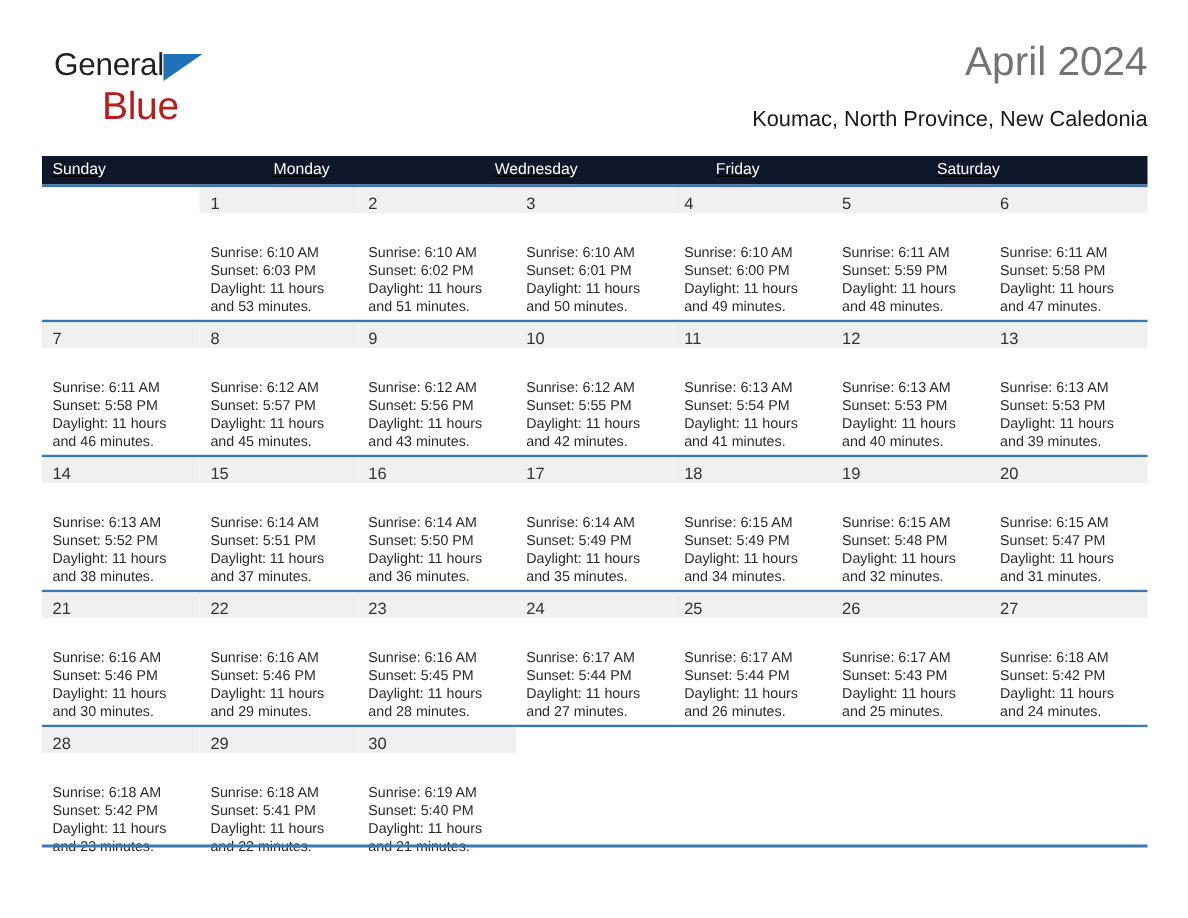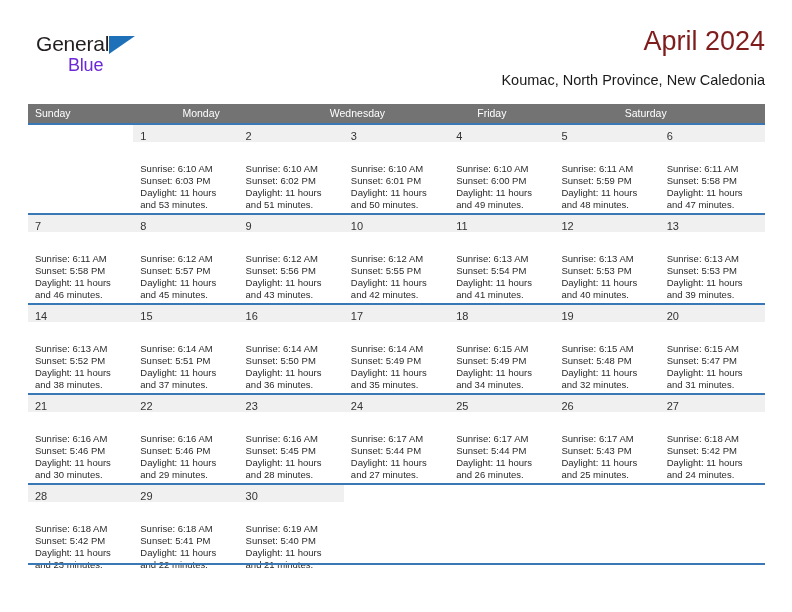--- a/index.html
+++ b/index.html
@@ -53,32 +53,32 @@
     top: 4px;
     width: 0;
     height: 0;
     border-left: 26px solid #1e70b8;
     border-bottom: 18px solid transparent;
   }
   .logo-blue {
     position: absolute;
     left: 32px;
     top: 23px;
-    font-size: 18px;
+    font-size: 26px;
     letter-spacing: -0.2px;
-    color: #6d28d9;
+    color: #b91c1c;
     font-family: "Liberation Sans", sans-serif;
   }
 
   .title {
     position: absolute;
     right: 0;
     top: 0;
     font-size: 27px;
-    color: #7f1d1d;
+    color: #737373;
     text-align: right;
     white-space: nowrap;
   }
   .subtitle {
     position: absolute;
     right: 0;
     top: 46px;
     font-size: 14.5px;
     color: #1a1a1a;
     text-align: left;
@@ -89,21 +89,22 @@
   .calendar {
     position: absolute;
     left: 28px;
     top: 104px;
     width: 737px;
   }
 
   .weekday-row {
     display: flex;
     width: 100%;
-    background: #737373;
+    background: #0f172a;
+    text-decoration: underline;
   }
   .weekday {
     flex: 1 1 0;
     box-sizing: border-box;
     padding: 3px 0 4px 7px;
     font-size: 10.5px;
     color: #ffffff;
     white-space: nowrap;
     overflow: hidden;
   }

